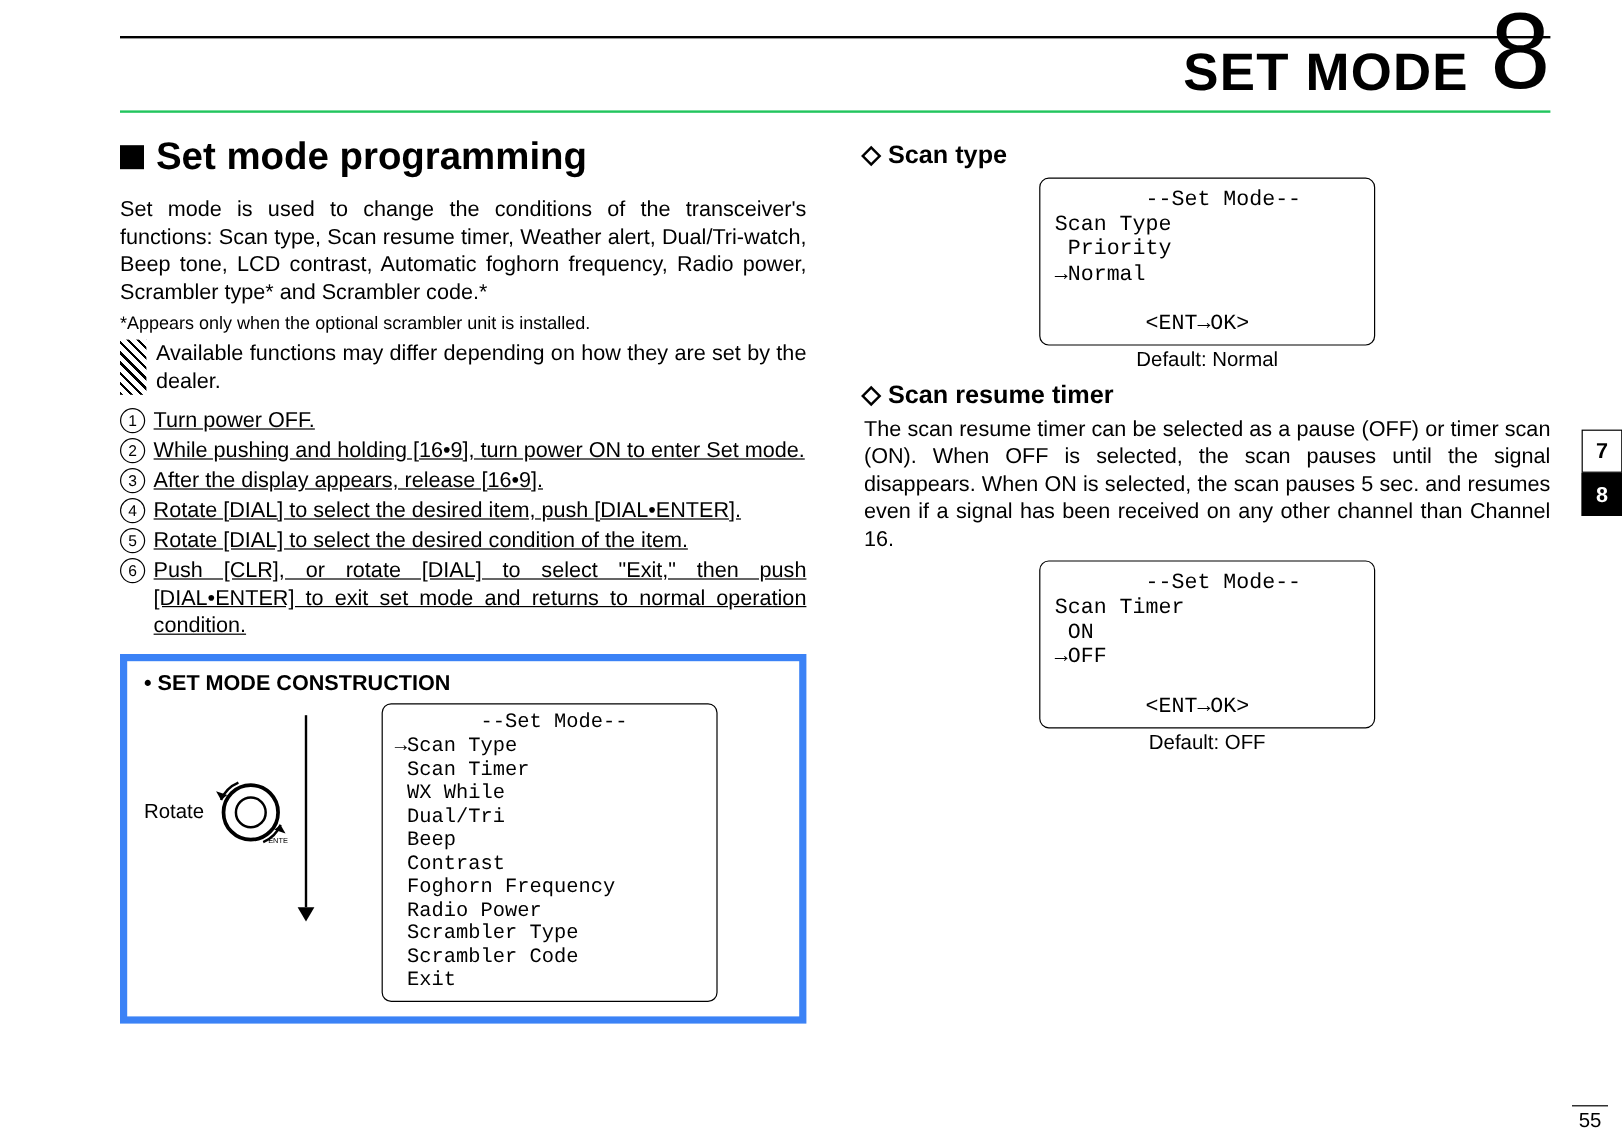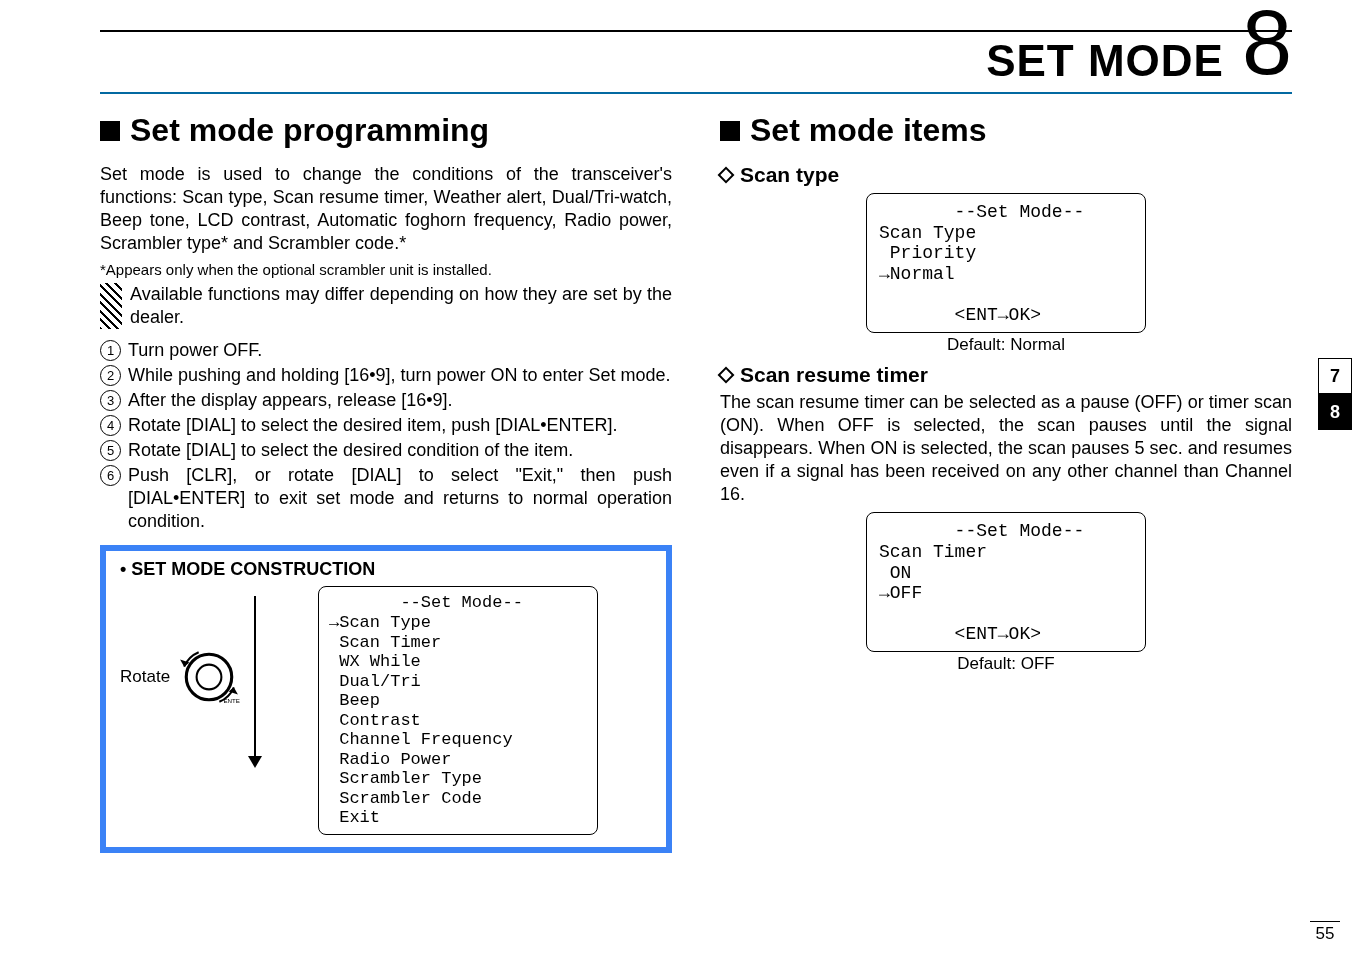--- a/index.html
+++ b/index.html
@@ -20,21 +20,21 @@
   }
   .top-rule {
     border-top: 2px solid #000;
     margin: 0 0 4px 0;
   }
   .title-row {
     display: flex;
     justify-content: flex-end;
     align-items: flex-start;
     gap: 18px;
-    border-bottom: 2px solid #0369a1;
+    border-bottom: 2px solid #22c55e;
     padding-bottom: 6px;
     margin-bottom: 18px;
   }
   .title-text {
     font-size: 44px;
     font-weight: 900;
     letter-spacing: 1px;
   }
   .chapter-num {
     font-size: 90px;
@@ -104,20 +104,21 @@
     align-self: stretch;
     background: repeating-linear-gradient(45deg, #000 0 2px, #fff 2px 6px);
     flex: 0 0 22px;
   }
   .hatched .body { margin: 0; flex: 1; }
   ol.circled {
     list-style: none;
     padding: 0;
     margin: 4px 0 10px 0;
     counter-reset: step;
+    text-decoration: underline;
   }
   ol.circled > li {
     font-size: 18px;
     line-height: 1.28;
     padding-left: 28px;
     position: relative;
     margin-bottom: 2px;
     text-align: justify;
   }
   ol.circled > li::before {
@@ -292,33 +293,30 @@
               <div class="vhead"></div>
             </div>
           </div>
           <div class="lcd"><span>       --Set Mode--</span>
 <span>→Scan Type</span>
 <span> Scan Timer</span>
 <span> WX While</span>
 <span> Dual/Tri</span>
 <span> Beep</span>
 <span> Contrast</span>
-<span> Channel Frequency</span>
+<span> Foghorn Frequency</span>
 <span> Radio Power</span>
 <span> Scrambler Type</span>
 <span> Scrambler Code</span>
 <span> Exit</span></div>
         </div>
       </div>
     </div>
 
     <div class="col">
-      <h2 class="h1">
-        <span>Set mode items</span>
-      </h2>
 
       <h3 class="h2">
         <span>Scan type</span>
       </h3>
       <div class="lcd-small"><span>       --Set Mode--
 Scan Type
  Priority
 →Normal</span><span>       &lt;ENT→OK&gt;</span></div>
       <div class="lcd-caption">Default: Normal</div>
 

